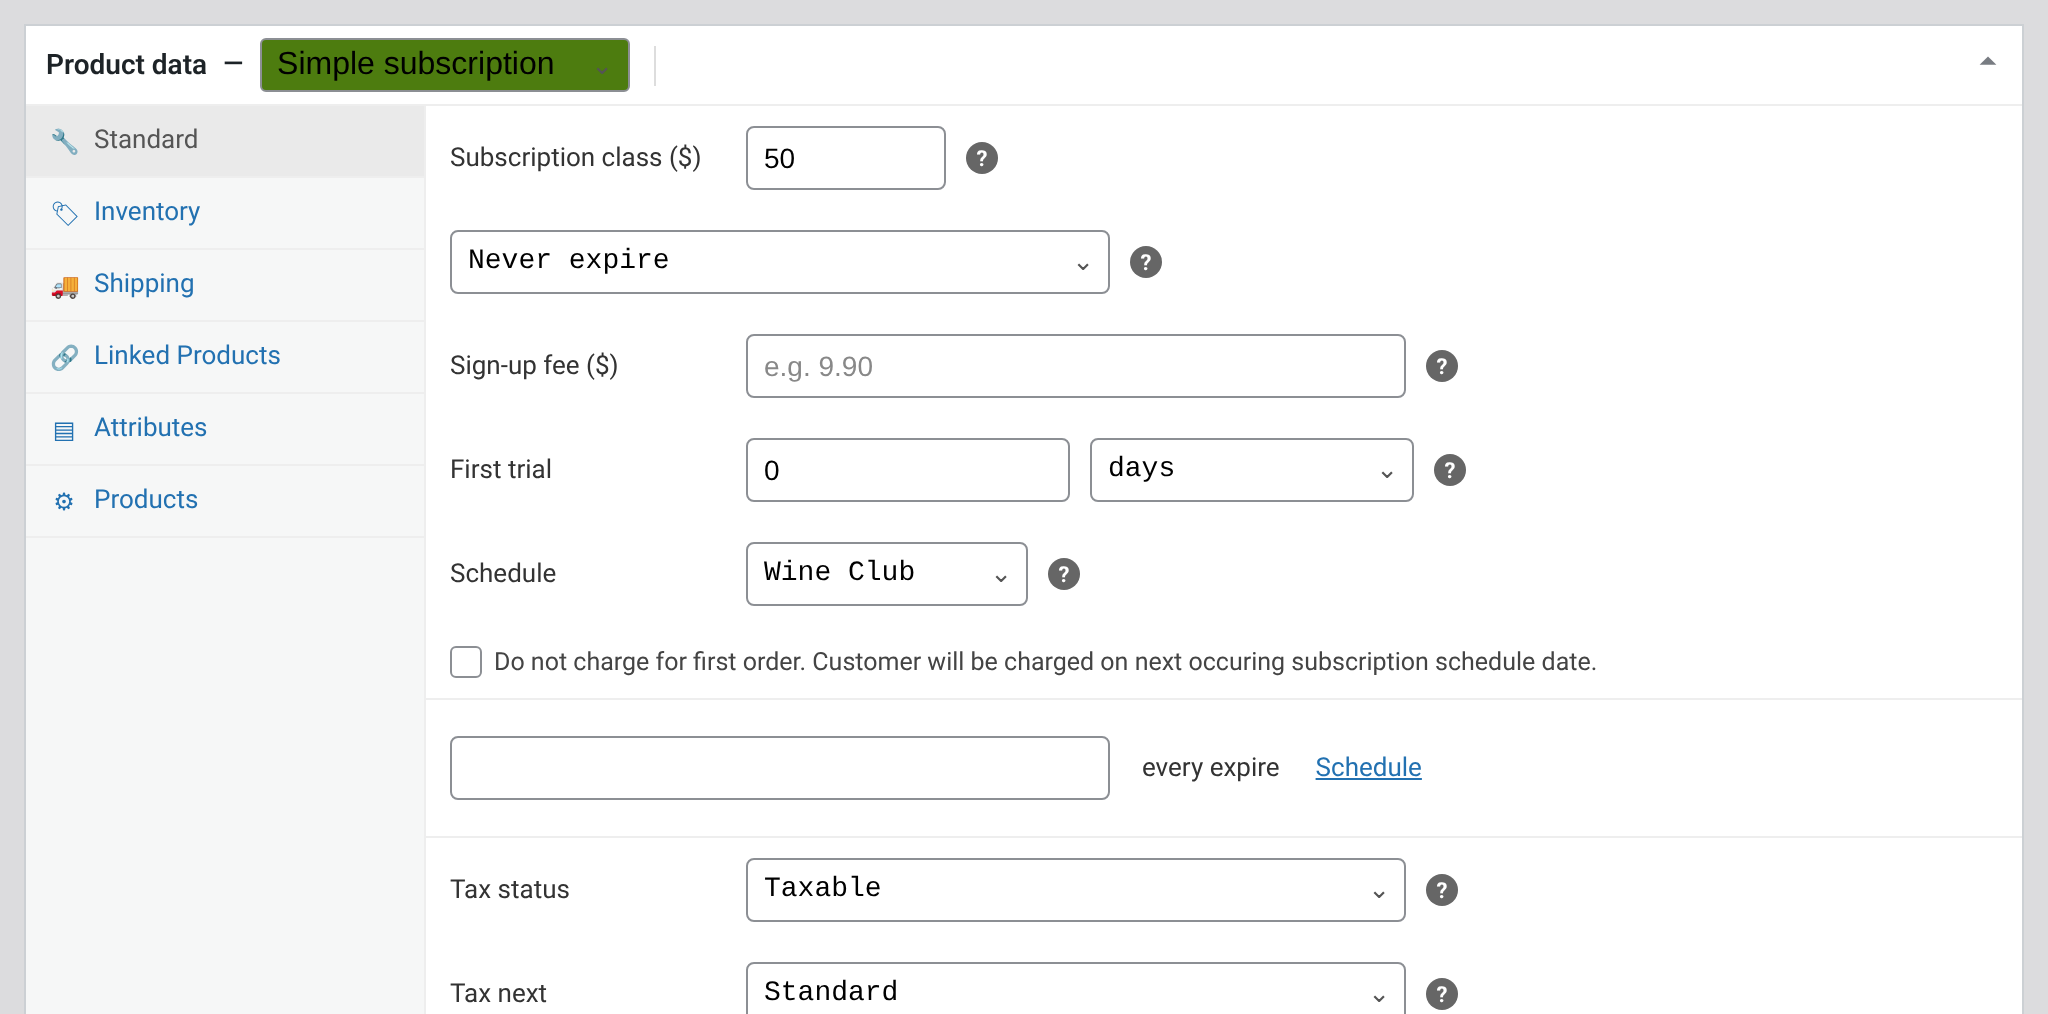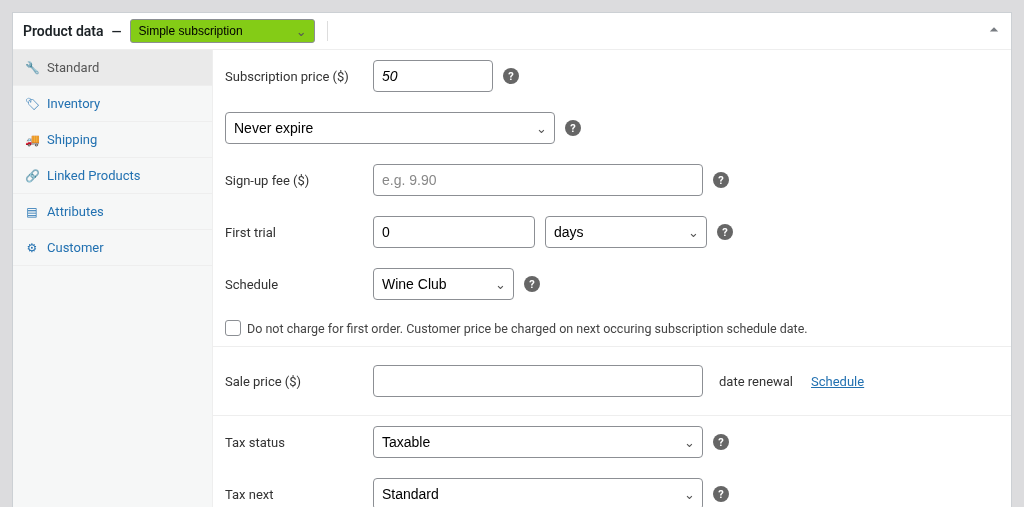--- a/index.html
+++ b/index.html
@@ -22,22 +22,22 @@
     gap: 8px;
   }
   .pd-title {
     font-weight: 600;
     font-size: 14px;
   }
   .dash { font-weight: 600; }
   .type-select {
     border: 1px solid #8c8f94;
     border-radius: 3px;
-    background: #84cc16;
-    font-size: 12px;
+    background: #4d7c0f;
+    font-size: 16px;
     padding: 4px 28px 4px 8px;
     width: 185px;
     appearance: none;
     position: relative;
   }
   .select-wrap {
     position: relative;
     display: inline-block;
   }
   .select-wrap .chev {
@@ -141,22 +141,23 @@
     border: 1px solid #8c8f94;
     border-radius: 4px;
     background: #fff;
     font-size: 14px;
     padding: 5px 8px;
     height: 32px;
   }
   select.form {
     appearance: none;
     padding-right: 28px;
-  }
-  .w-95 { width: 120px; font-style: italic; }
+    font-family: Liberation Mono, monospace;
+  }
+  .w-95 { width: 100px; }
   .w-160 { width: 162px; }
   .w-200 { width: 141px; }
   .w-330 { width: 330px; }
   .help {
     width: 16px;
     height: 16px;
     border-radius: 50%;
     background: #666;
     color: #fff;
     display: inline-flex;
@@ -239,30 +240,30 @@
         </li>
         <li>
           <a href="#">
               <span class="icon">▤</span>
               <span>Attributes</span>
             </a>
         </li>
         <li>
           <a href="#">
               <span class="icon">⚙</span>
-              <span>Customer</span>
+              <span>Products</span>
             </a>
         </li>
       </ul>
     </nav>
 
     <div class="content">
 
       <div class="field-row">
-        <div class="field-label">Subscription price ($)</div>
+        <div class="field-label">Subscription class ($)</div>
         <div class="controls">
           <input class="form w-95" value="50" style="">
           <span class="help">?</span>
         </div>
       </div>
 
       <div class="field-row">
         <div class="controls">
           <span class="select-wrap">
             <select class="form w-330">
@@ -306,30 +307,29 @@
             <span class="chev">⌄</span>
           </span>
           <span class="help">?</span>
         </div>
       </div>
 
       <div class="field-row">
         <div class="controls">
           <label class="chk-inline">
             <input type="checkbox" style="">
-            <span>Do not charge for first order. Customer price be charged on next occuring subscription schedule date.</span>
+            <span>Do not charge for first order. Customer will be charged on next occuring subscription schedule date.</span>
           </label>
         </div>
       </div>
 
       <div class="field-row sep pad-top pad-bot">
-        <div class="field-label">Sale price ($)</div>
         <div class="controls">
           <input class="form w-330" style="">
-          <span class="suffix-text">date renewal</span>
+          <span class="suffix-text">every expire</span>
           <a href="#" class="link-action">Schedule</a>
         </div>
       </div>
 
       <div class="field-row sep">
         <div class="field-label">Tax status</div>
         <div class="controls">
           <span class="select-wrap">
             <select class="form w-330">
               <option>Taxable</option>

